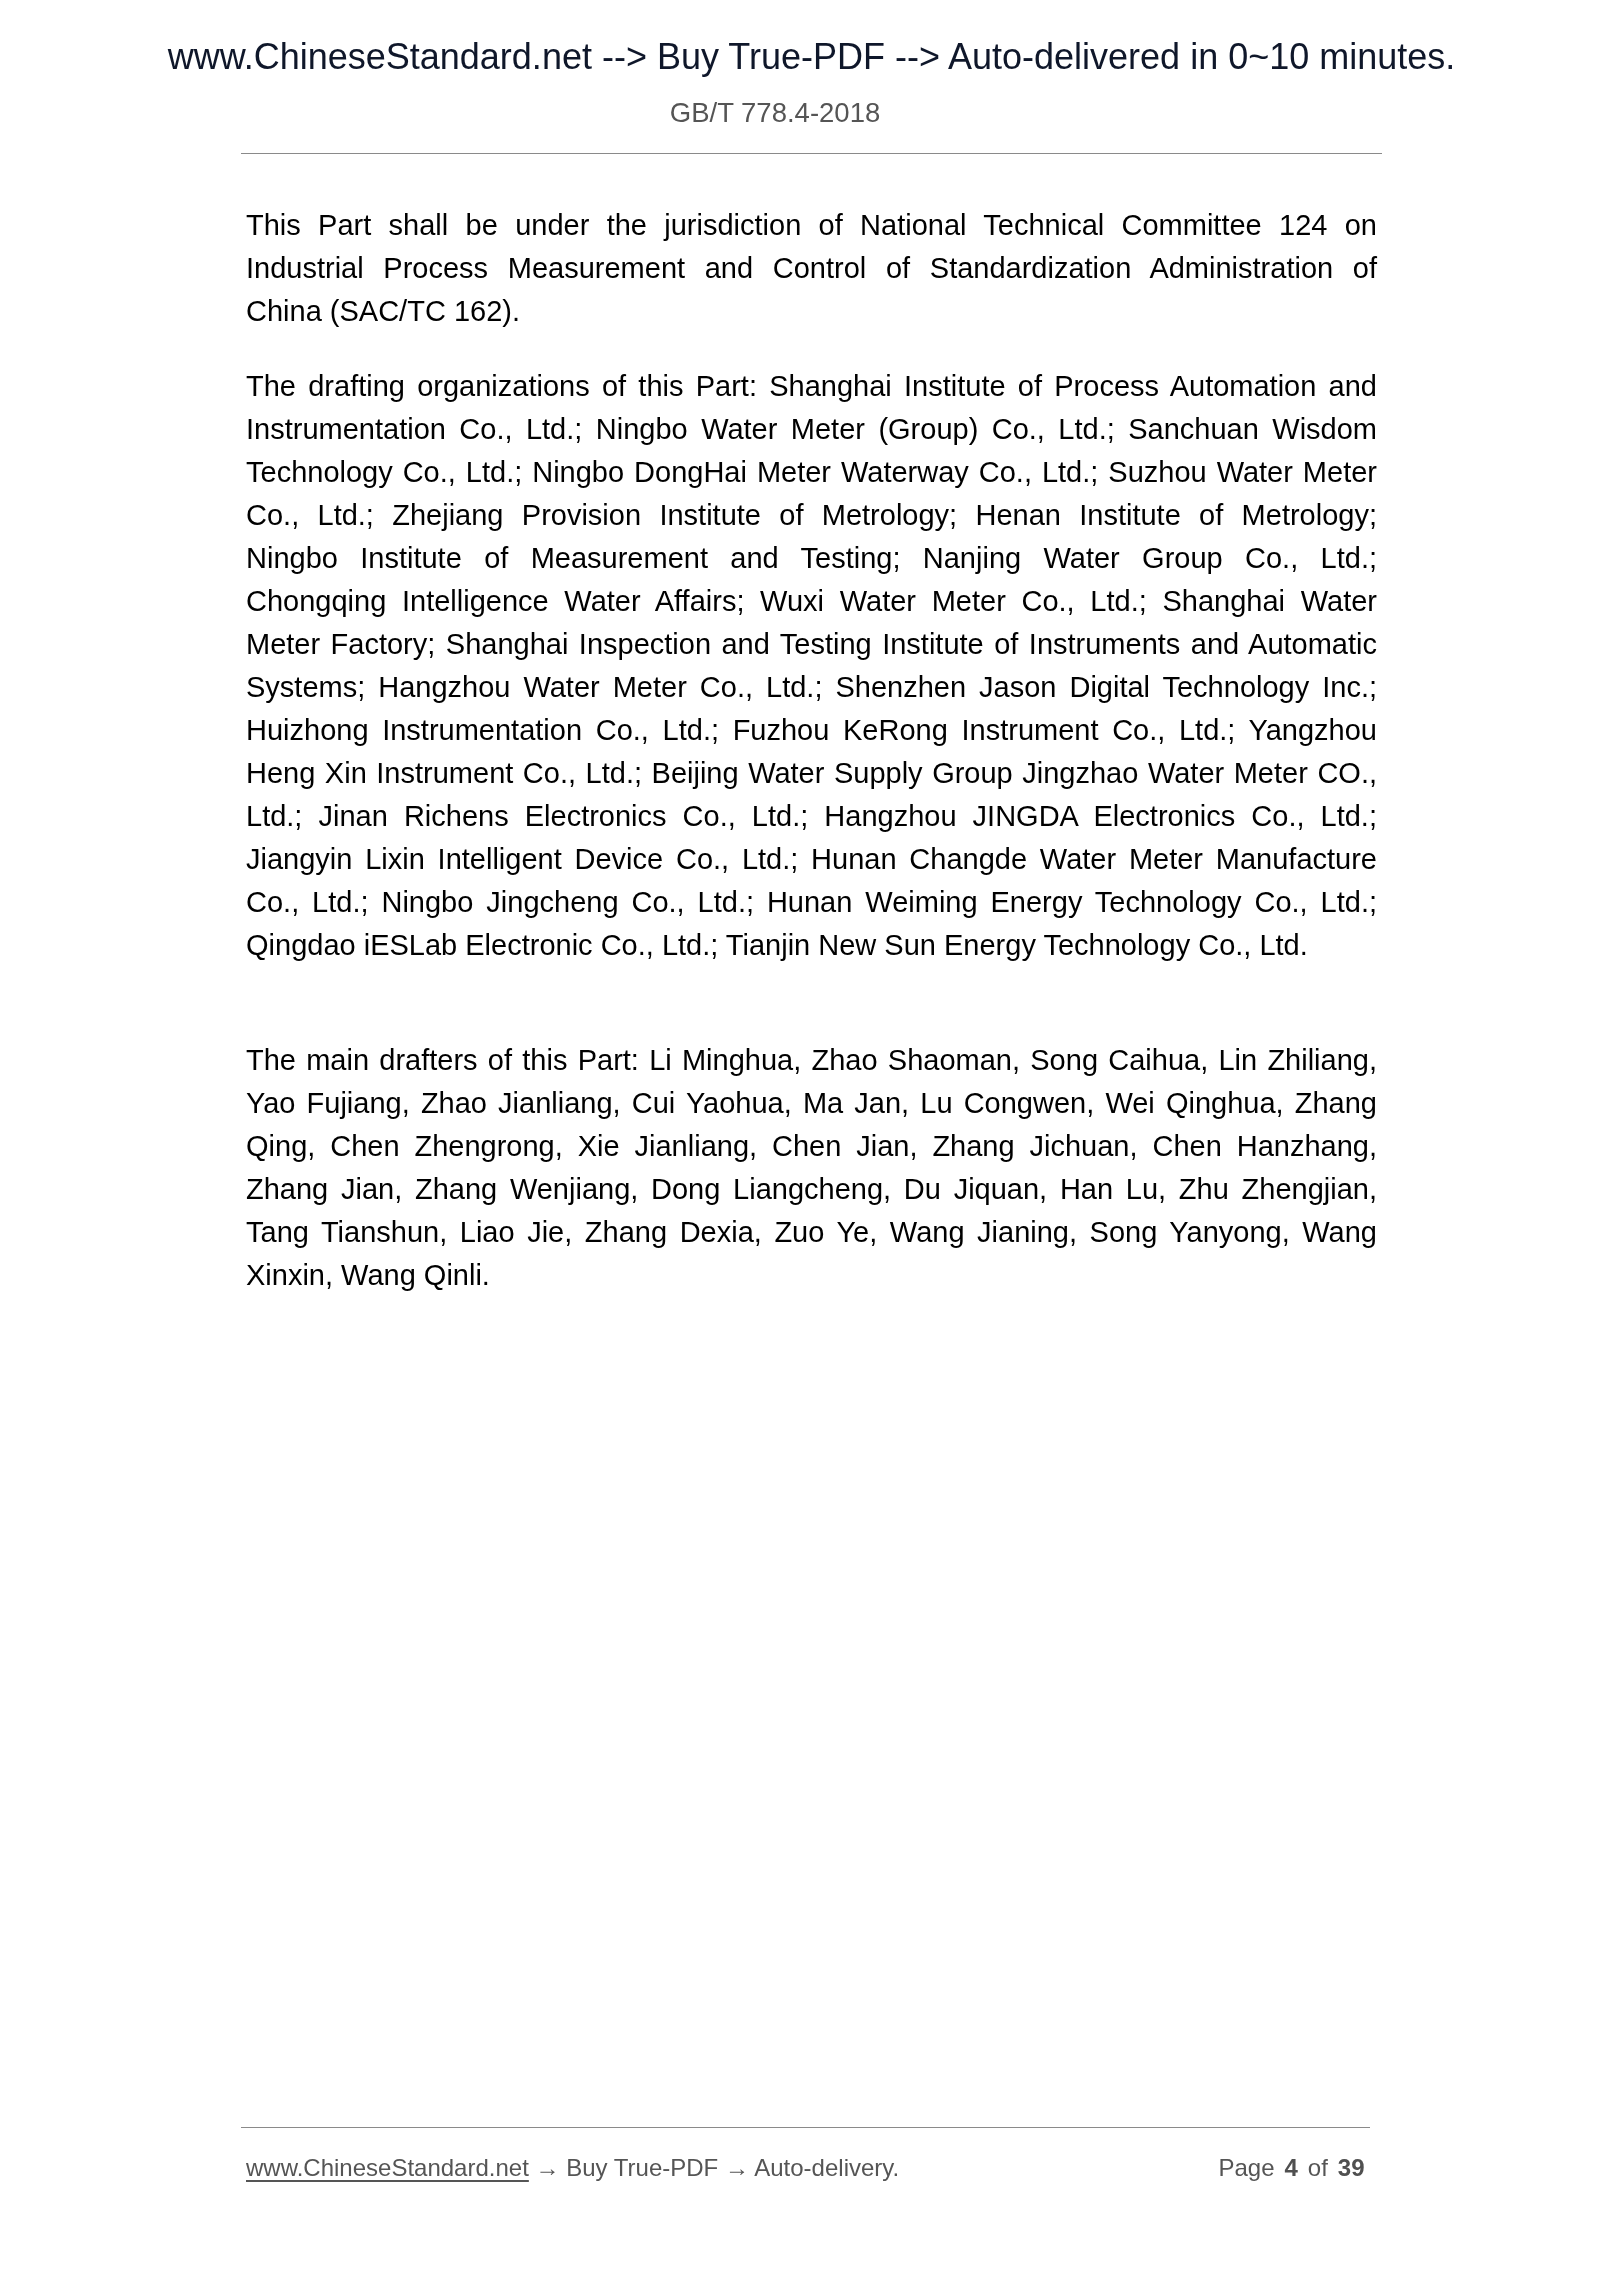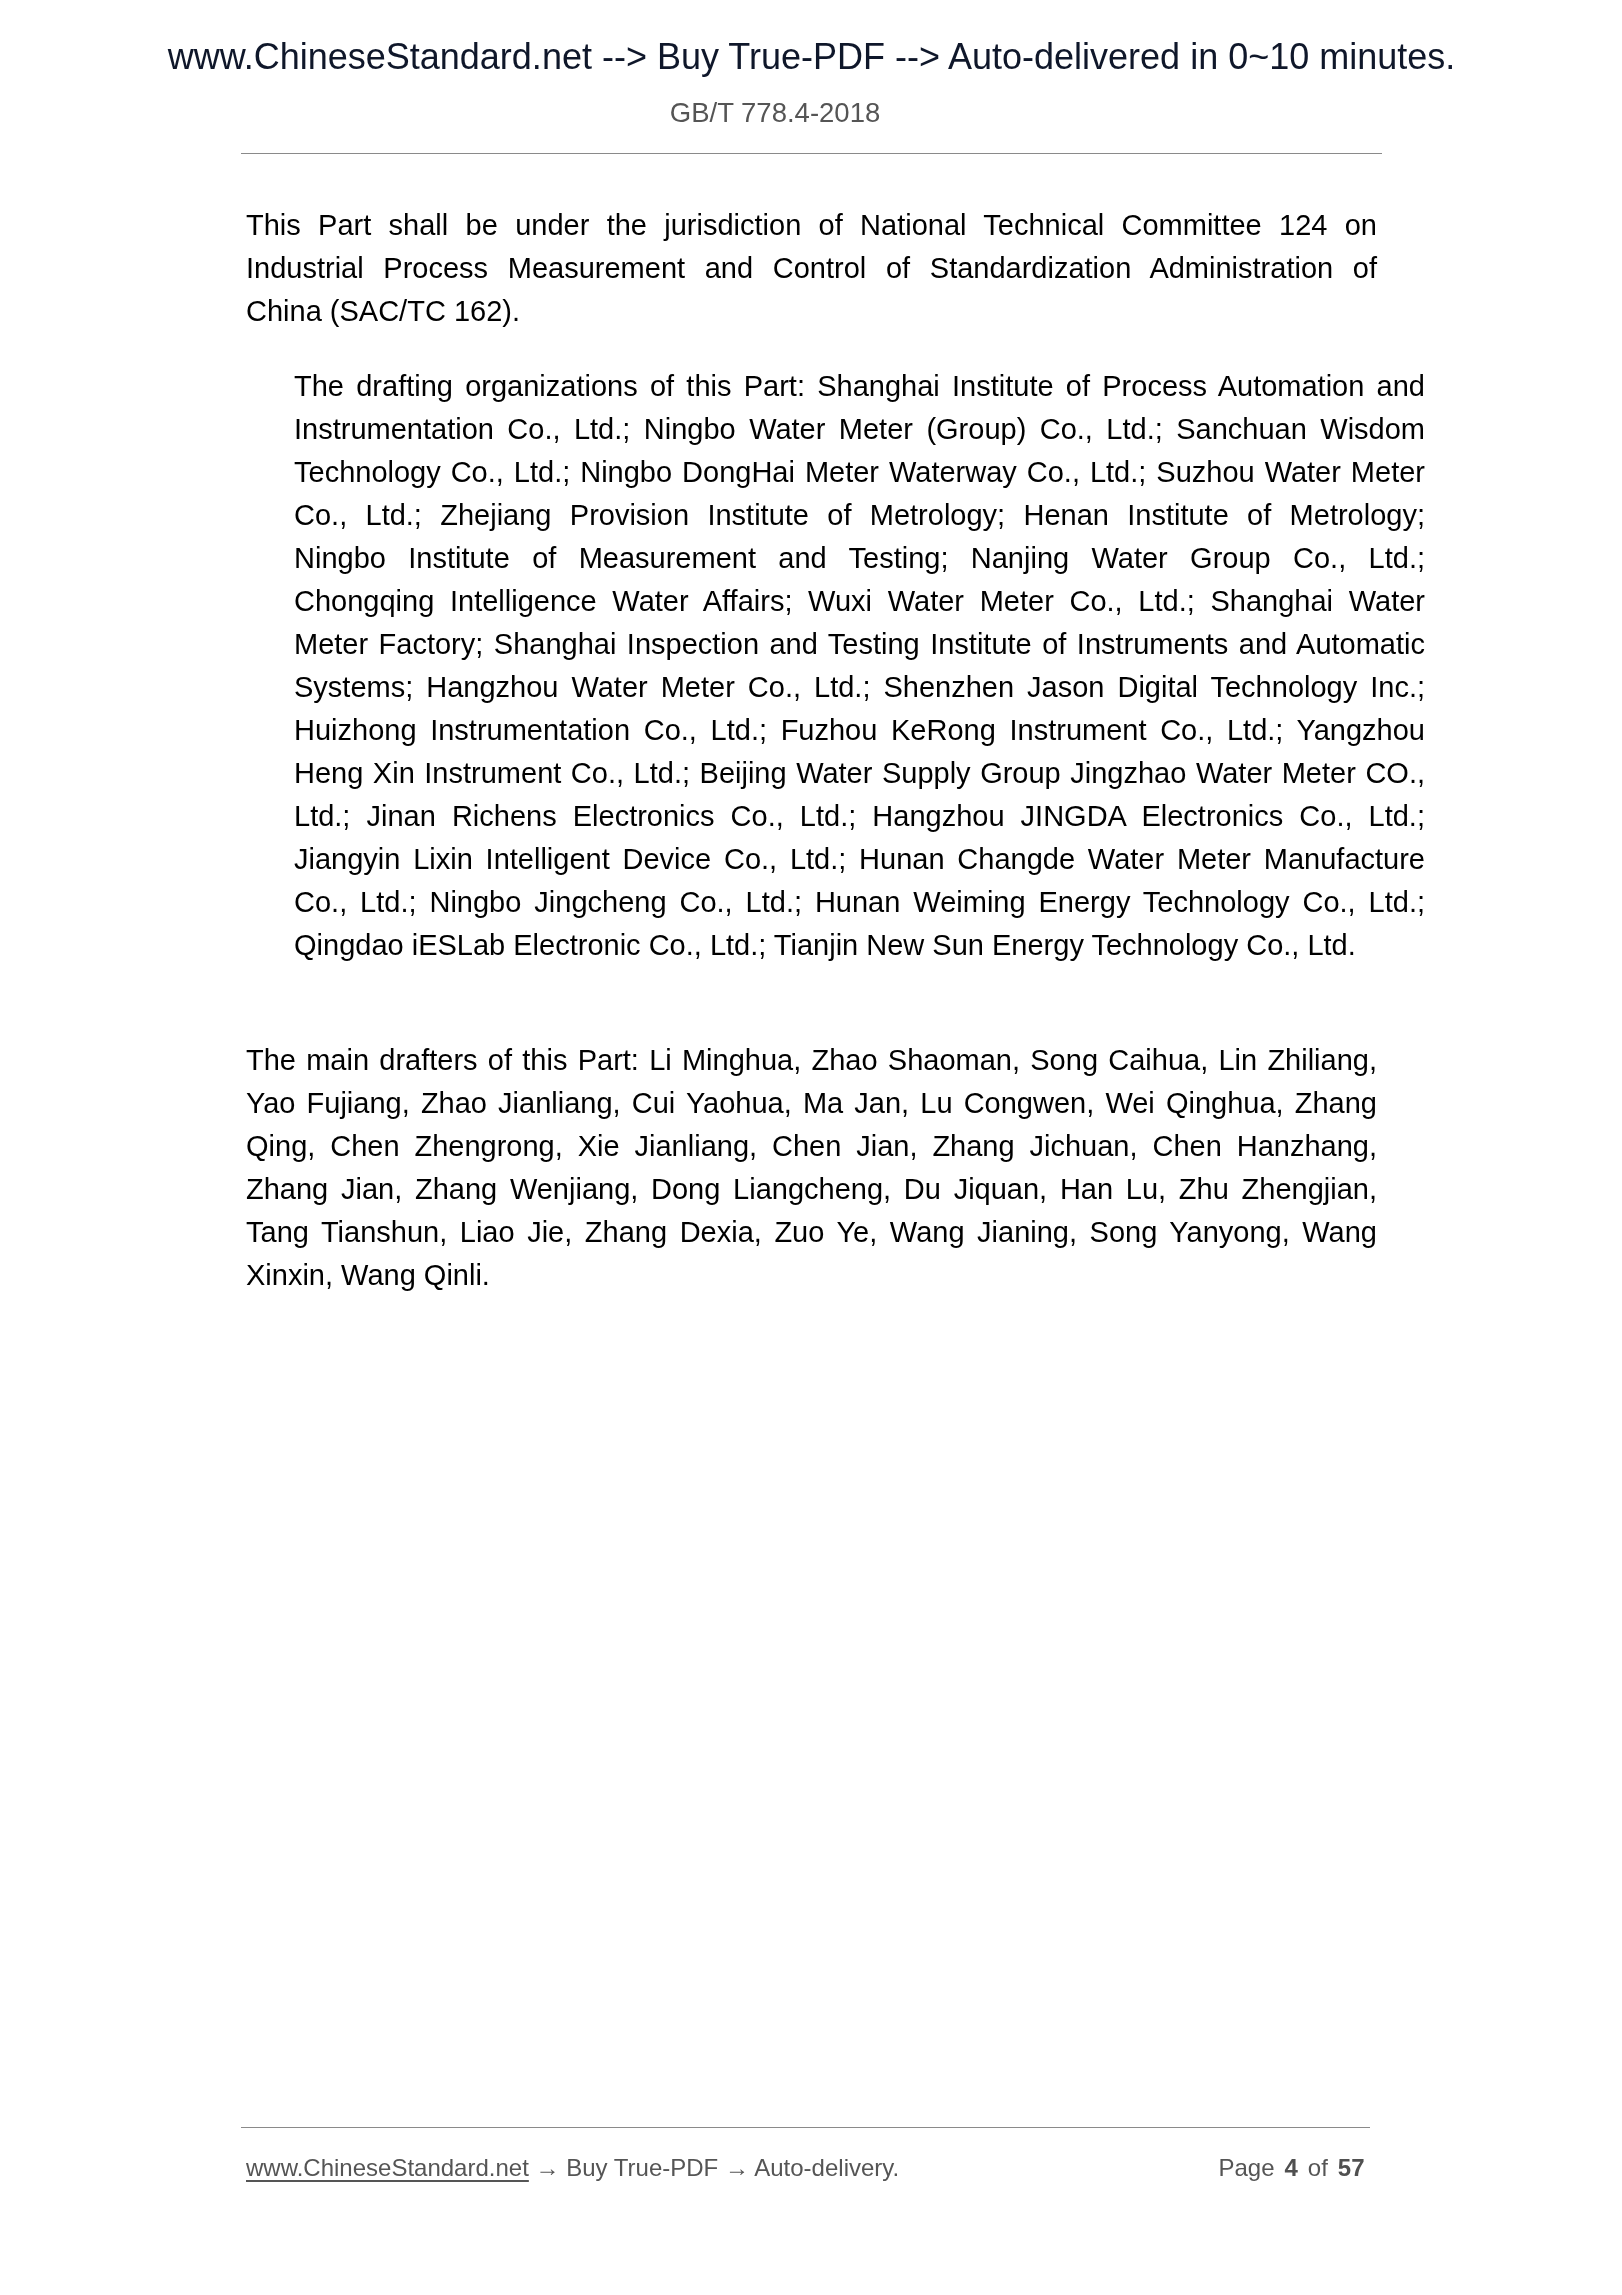--- a/index.html
+++ b/index.html
@@ -57,21 +57,21 @@
       line-height: 43px;
       text-align: justify;
       text-align-last: justify;
       white-space: nowrap;
     }
     .line.last {
       text-align: left;
       text-align-last: left;
     }
     .p1 { top: 204px; }
-    .p2 { top: 365px; margin-left: 48px; }
+    .p2 { top: 365px; }
     .p3 { top: 993px; margin-top: 46px; }
 
     .ftr-rule {
       position: absolute;
       left: 241px;
       width: 1129px;
       top: 2127px;
       height: 0;
       border-top: 1.7px solid #8a8a8a;
     }
@@ -153,16 +153,16 @@
     <a class="ftr-link">www.ChineseStandard.net</a>
     <span>→</span>
     <span>Buy True-PDF</span>
     <span>→</span>
     <span>Auto-delivery.</span>
   </span>
   <span class="ftr-right">
     <span>Page</span>
     <b>4</b>
     <span>of</span>
-    <b>57</b>
+    <b>39</b>
   </span>
 </div>
 
 
 </body></html>

